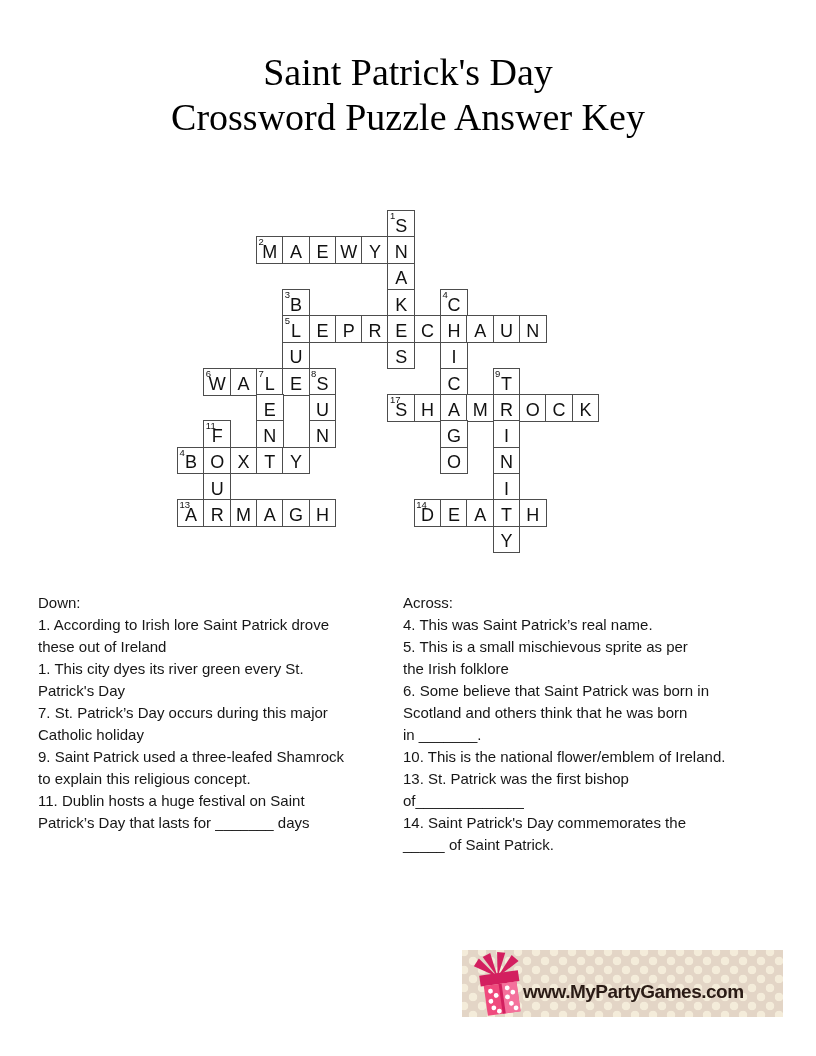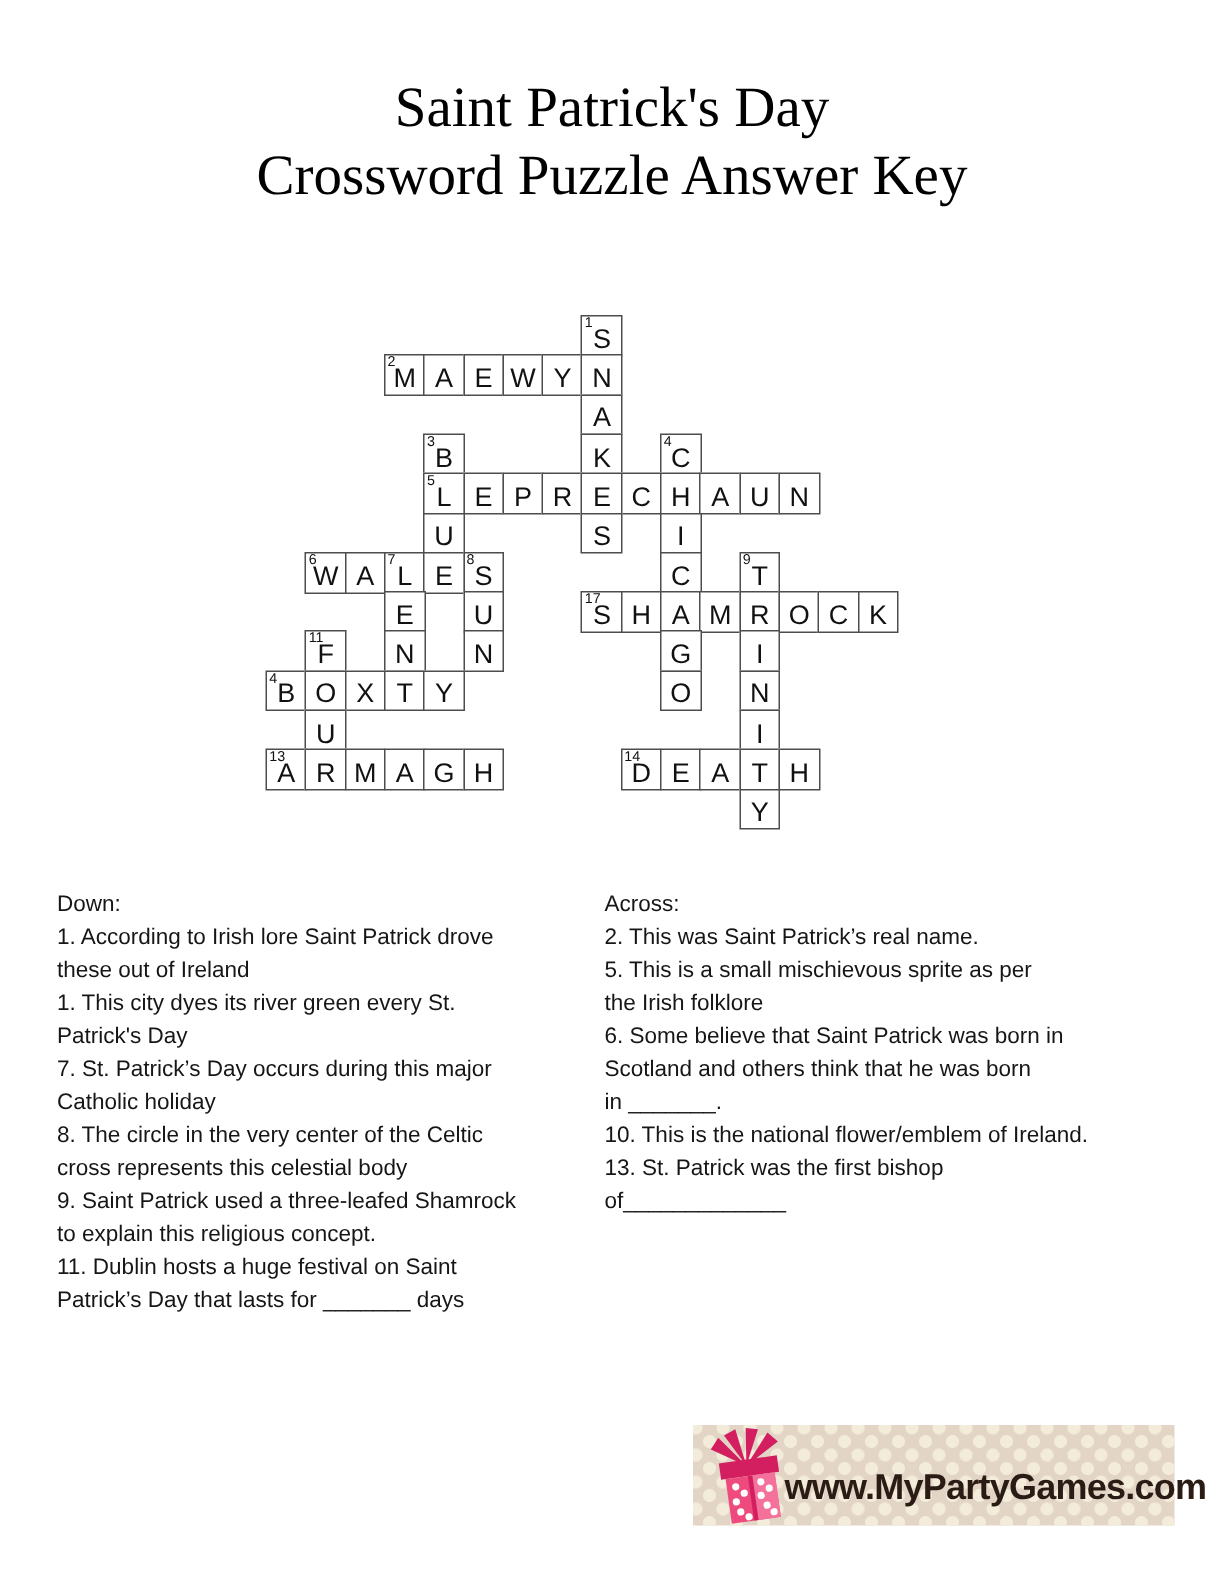--- a/index.html
+++ b/index.html
@@ -26,21 +26,21 @@
   .banner{position:absolute;left:462px;top:950px;width:321px;height:67px;
           background-color:#e3d5c6;
           background-image:
             radial-gradient(circle, #f4ecda 4px, rgba(244,236,218,0) 4.6px),
             radial-gradient(circle, #f4ecda 4px, rgba(244,236,218,0) 4.6px);
           background-size:18px 18px;
           background-position:2px 2px,11px 11px;
           display:flex;align-items:center;}
   .gift{position:absolute;left:7px;top:1px;width:60px;height:66px;}
   .banner-text{position:absolute;left:61px;top:0;height:83px;display:flex;align-items:center;
-               font-size:24px;font-weight:bold;letter-spacing:-0.5px;color:#2a1b15;text-align:center;}
+               font-size:19px;font-weight:bold;letter-spacing:-0.5px;color:#2a1b15;text-align:center;}
 </style>
 </head>
 <body>
 
 <div class="page">
 
   <div class="title">
     <div>Saint Patrick's Day</div>
     <div>Crossword Puzzle Answer Key</div>
   </div>
@@ -265,41 +265,41 @@
 
   <div class="clues clues-down">
     <div class="clue-heading">Down:</div>
     <div>
         <div class="clue">1. According to Irish lore Saint Patrick drove
 these out of Ireland</div>
         <div class="clue">1. This city dyes its river green every St.
 Patrick's Day</div>
         <div class="clue">7. St. Patrick’s Day occurs during this major
 Catholic holiday</div>
-        <div class="clue">8. The circle in the very center of the Celtic
-cross represents this celestial body</div>
         <div class="clue">9. Saint Patrick used a three-leafed Shamrock
 to explain this religious concept.</div>
         <div class="clue">11. Dublin hosts a huge festival on Saint
 Patrick’s Day that lasts for _______ days</div>
       </div>
   </div>
 
   <div class="clues clues-across">
     <div class="clue-heading">Across:</div>
     <div>
-        <div class="clue">2. This was Saint Patrick’s real name.</div>
+        <div class="clue">4. This was Saint Patrick’s real name.</div>
         <div class="clue">5. This is a small mischievous sprite as per
 the Irish folklore</div>
         <div class="clue">6. Some believe that Saint Patrick was born in
 Scotland and others think that he was born
 in _______.</div>
         <div class="clue">10. This is the national flower/emblem of Ireland.</div>
         <div class="clue">13. St. Patrick was the first bishop
 of_____________</div>
+        <div class="clue">14. Saint Patrick's Day commemorates the
+_____ of Saint Patrick.</div>
       </div>
   </div>
 
   <div class="banner">
     <svg class="gift" viewBox="0 0 60 66">
       <g transform="rotate(-8 30 36)">
         <polygon points="30,26 8,12 14,5" fill="#d31f5f"></polygon>
         <polygon points="30,26 18,4 26,1" fill="#d31f5f"></polygon>
         <polygon points="30,26 33,1 41,3" fill="#d31f5f"></polygon>
         <polygon points="30,26 47,6 53,13" fill="#d31f5f"></polygon>

